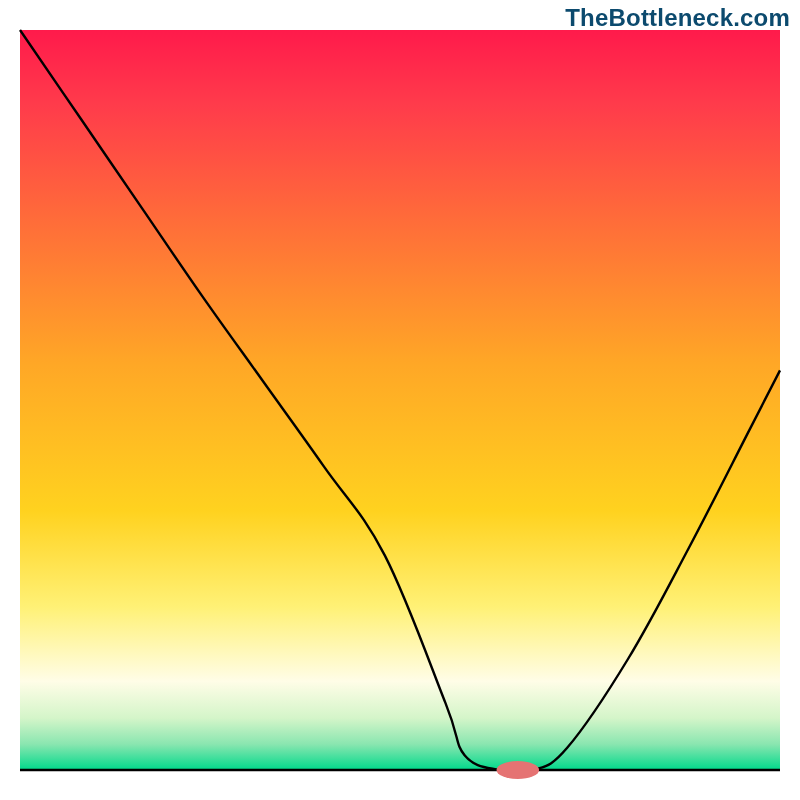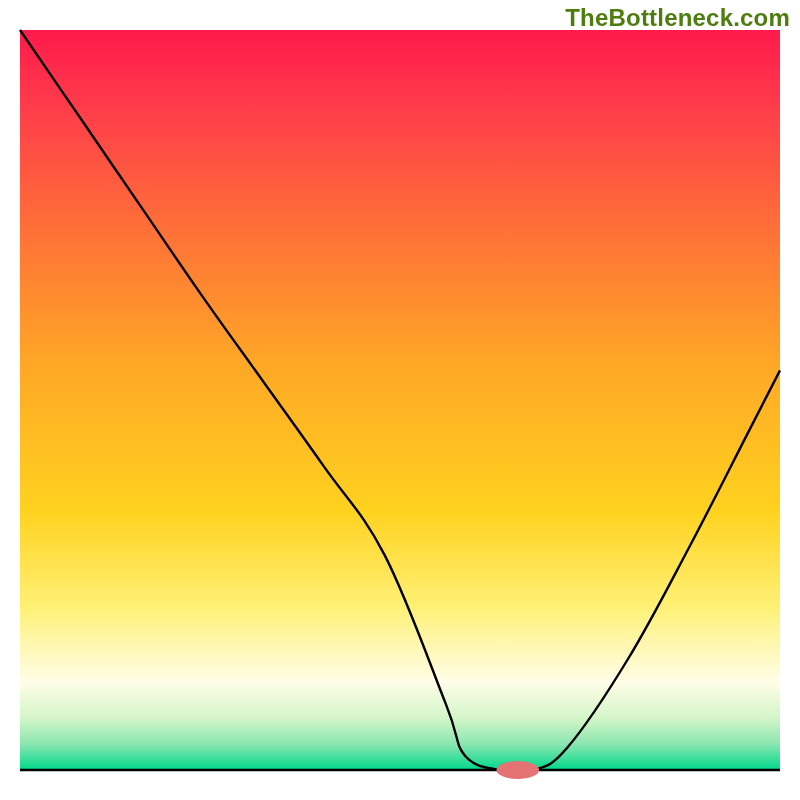--- a/index.html
+++ b/index.html
@@ -15,21 +15,21 @@
     position: relative;
     width: 800px;
     height: 800px;
   }
   .attribution {
     position: absolute;
     top: 4px;
     right: 10px;
     font-size: 24px;
     font-weight: 600;
-    color: #4d7c0f;
+    color: #0c4a6e;
     letter-spacing: 0.2px;
   }
   svg {
     display: block;
   }
 </style>
 </head>
 <body>
 
 <div class="chart-wrap">

